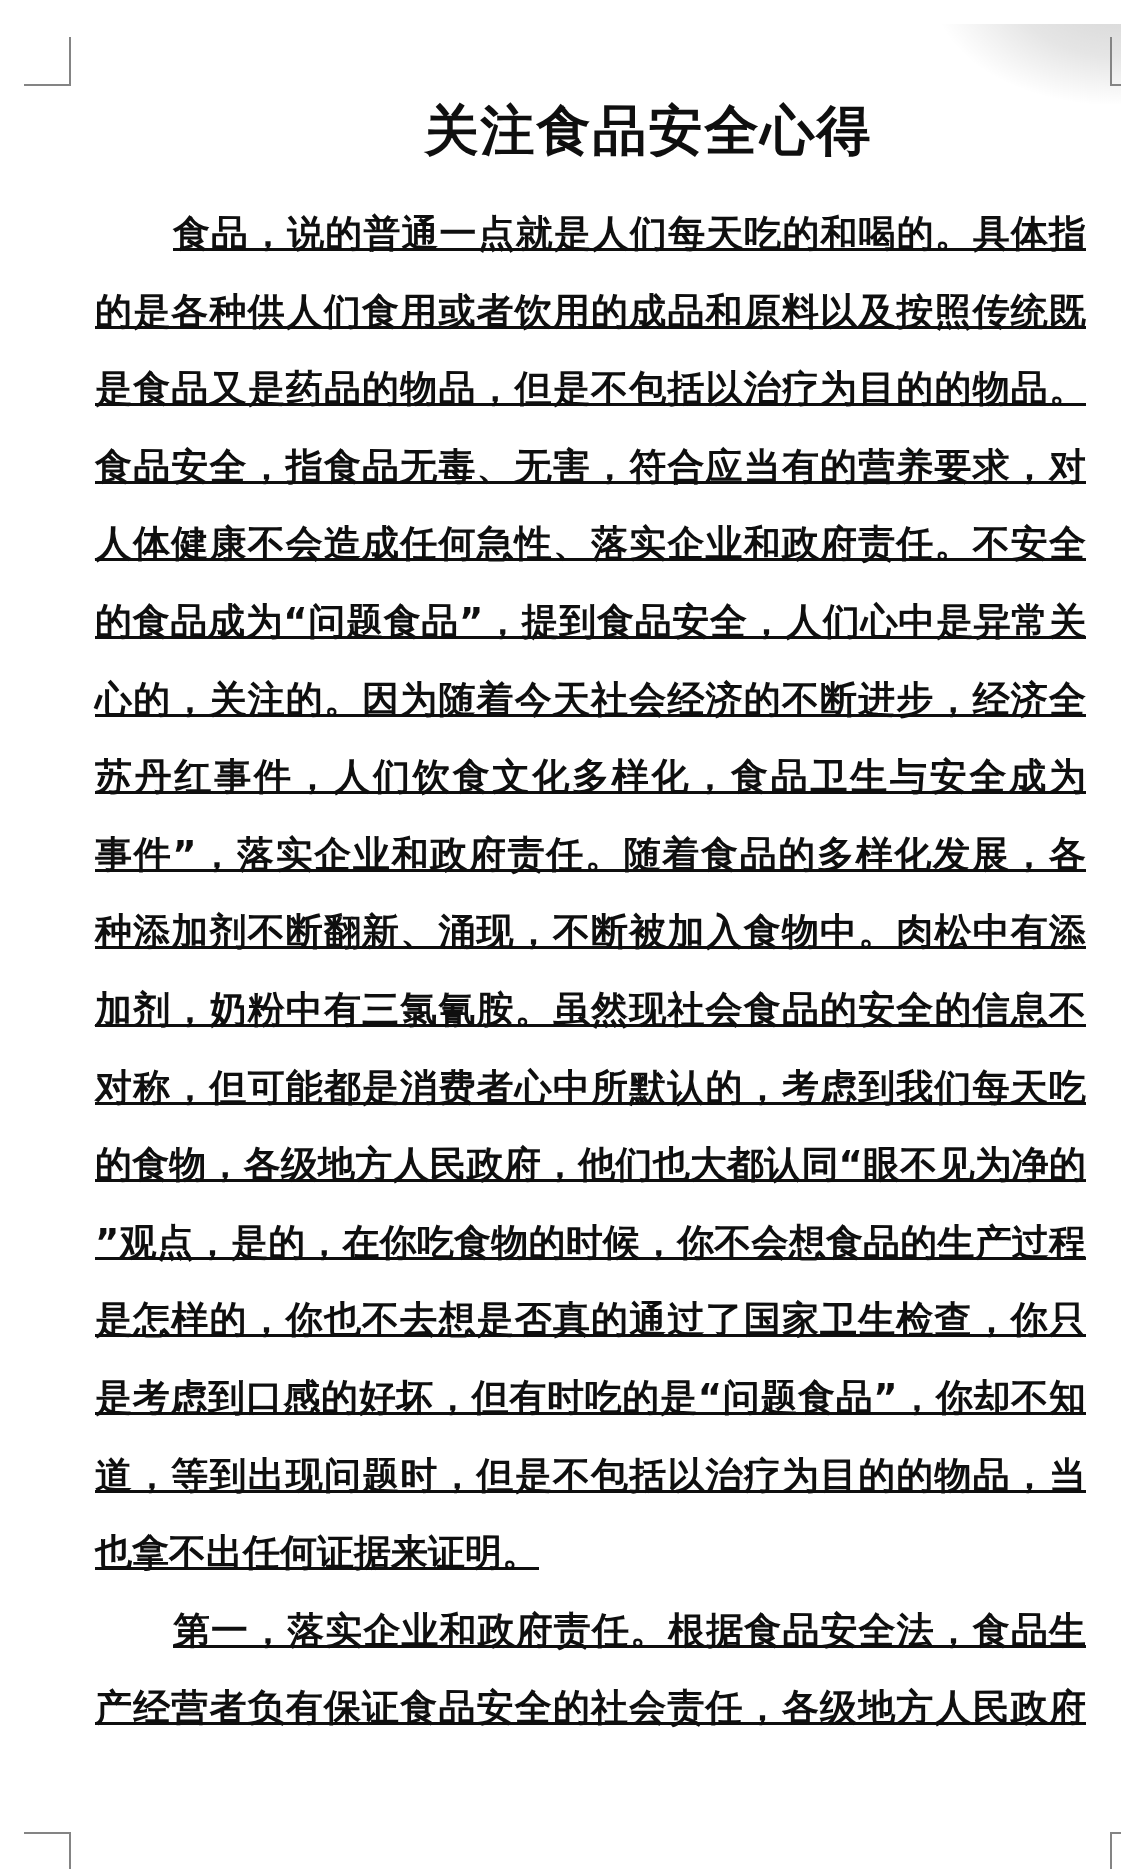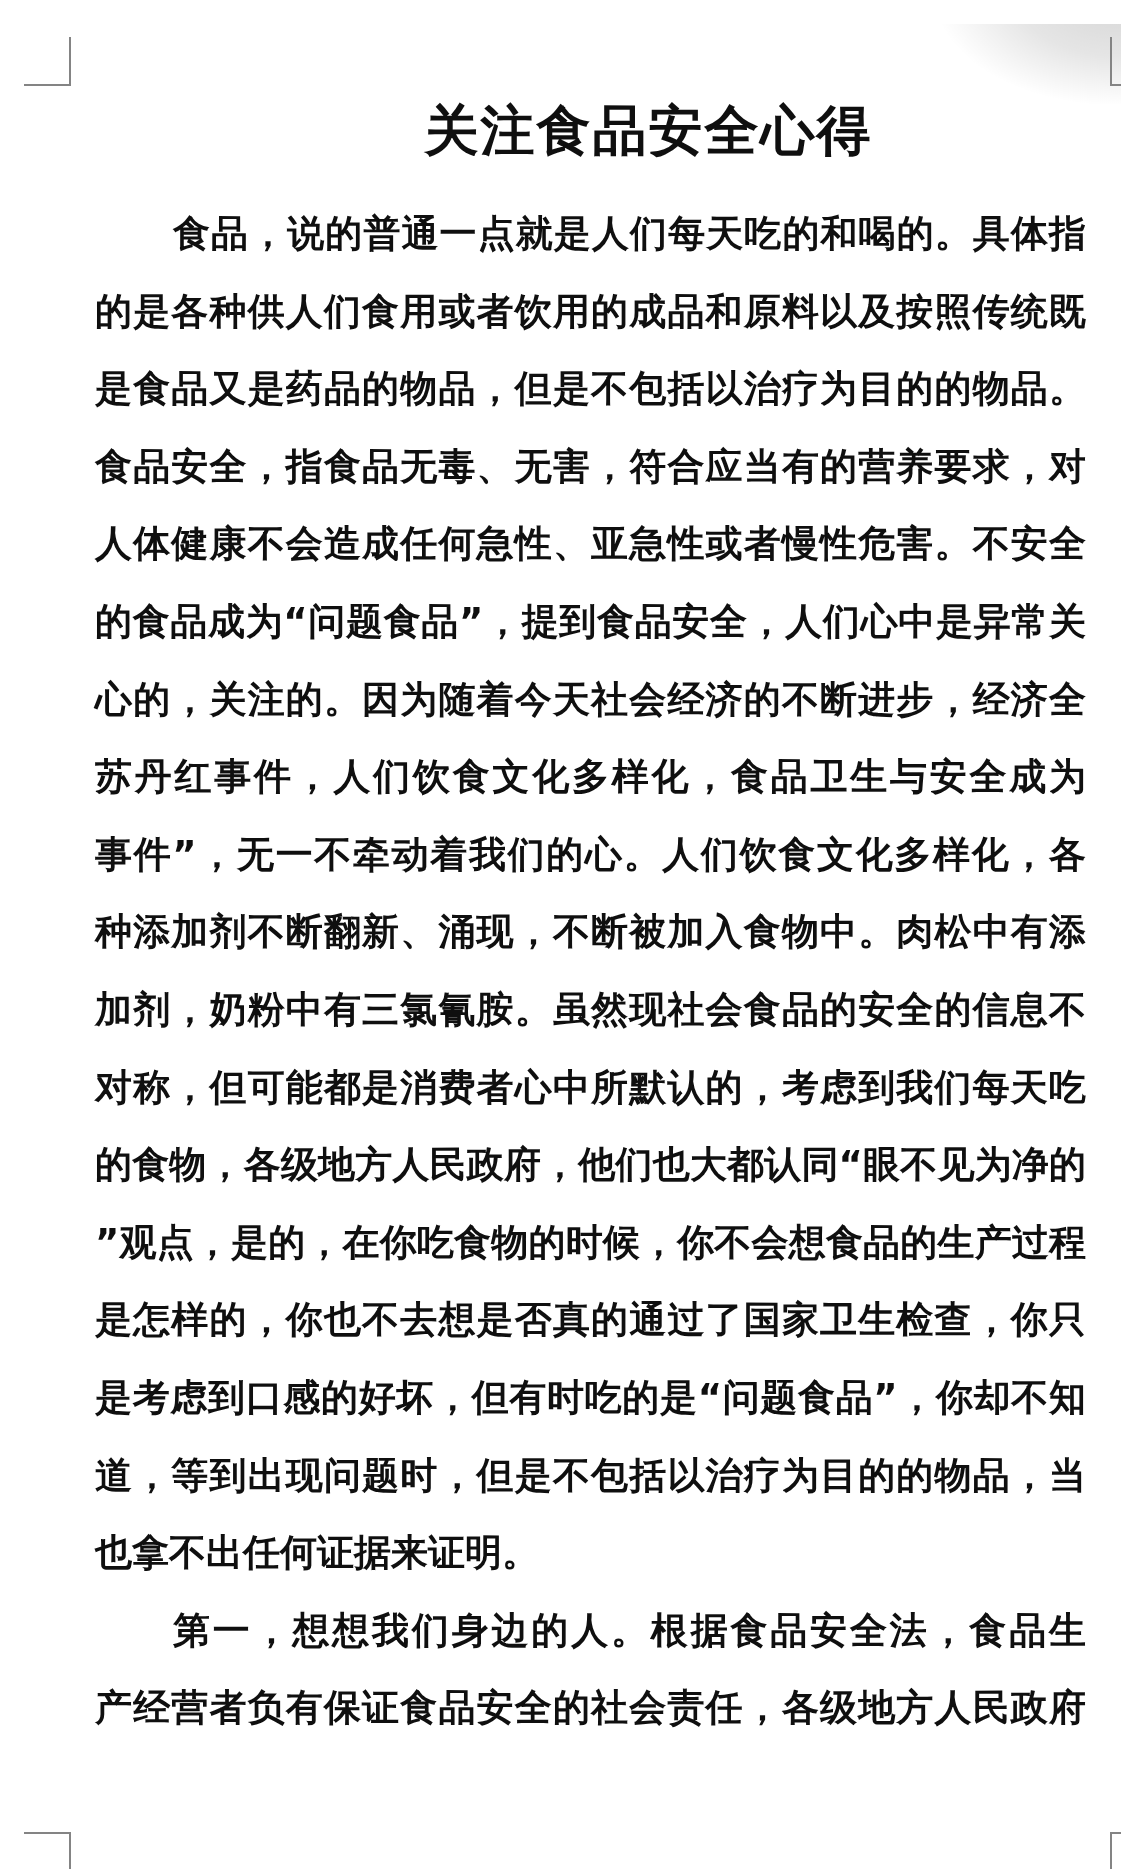--- a/index.html
+++ b/index.html
@@ -45,20 +45,21 @@
     font-weight:bold;
     letter-spacing:2px;
     line-height:1.15;
     white-space:nowrap;
   }
   .body-text{
     position:absolute;
     left:47px;
     top:147px;
     width:1039px;
+    text-decoration:underline;
   }
   .line{
     height:77.6px;
     line-height:77.6px;
     font-size:37px;
     font-weight:bold;
     text-align:justify;
     text-align-last:justify;
     overflow:hidden;
   }
@@ -76,30 +77,30 @@
   <div class="crop bl"></div>
   <div class="crop br"></div>
 
   <h1 class="title">关注食品安全心得</h1>
 
   <div class="body-text">
       <div class="line indent">食品，说的普通一点就是人们每天吃的和喝的。具体指</div>
       <div class="line">的是各种供人们食用或者饮用的成品和原料以及按照传统既</div>
       <div class="line">是食品又是药品的物品，但是不包括以治疗为目的的物品。</div>
       <div class="line">食品安全，指食品无毒、无害，符合应当有的营养要求，对</div>
-      <div class="line">人体健康不会造成任何急性、亚急性或者慢性危害。不安全</div>
+      <div class="line">人体健康不会造成任何急性、落实企业和政府责任。不安全</div>
       <div class="line">的食品成为“问题食品”，提到食品安全，人们心中是异常关</div>
       <div class="line">心的，关注的。因为随着今天社会经济的不断进步，经济全</div>
       <div class="line">苏丹红事件，人们饮食文化多样化，食品卫生与安全成为</div>
-      <div class="line">事件”，无一不牵动着我们的心。人们饮食文化多样化，各</div>
+      <div class="line">事件”，落实企业和政府责任。随着食品的多样化发展，各</div>
       <div class="line">种添加剂不断翻新、涌现，不断被加入食物中。肉松中有添</div>
       <div class="line">加剂，奶粉中有三氯氰胺。虽然现社会食品的安全的信息不</div>
       <div class="line">对称，但可能都是消费者心中所默认的，考虑到我们每天吃</div>
       <div class="line">的食物，各级地方人民政府，他们也大都认同“眼不见为净的</div>
       <div class="line">”观点，是的，在你吃食物的时候，你不会想食品的生产过程</div>
       <div class="line">是怎样的，你也不去想是否真的通过了国家卫生检查，你只</div>
       <div class="line">是考虑到口感的好坏，但有时吃的是“问题食品”，你却不知</div>
       <div class="line">道，等到出现问题时，但是不包括以治疗为目的的物品，当然</div>
       <div class="line no-just">也拿不出任何证据来证明。</div>
-      <div class="line indent">第一，想想我们身边的人。根据食品安全法，食品生</div>
+      <div class="line indent">第一，落实企业和政府责任。根据食品安全法，食品生</div>
       <div class="line">产经营者负有保证食品安全的社会责任，各级地方人民政府</div>
     </div>
 </div>
 
 </body></html>

